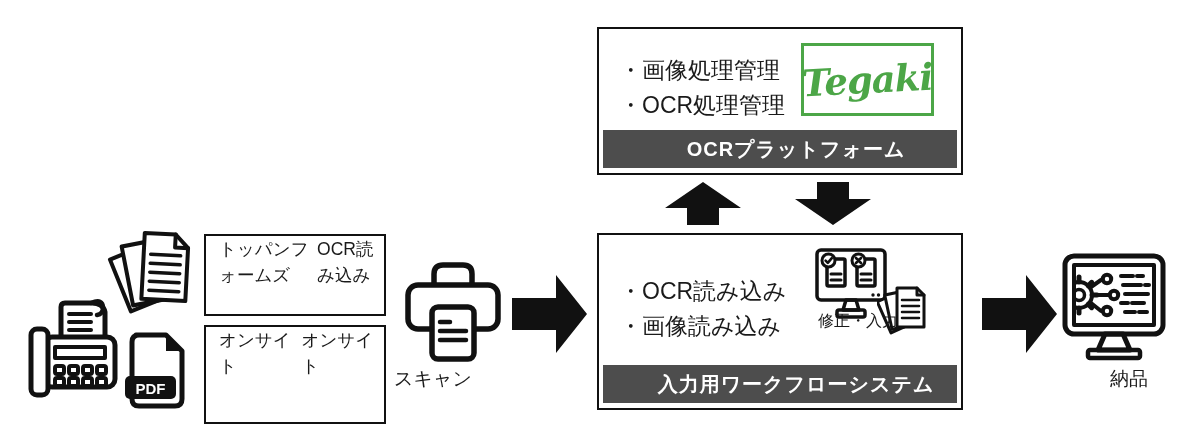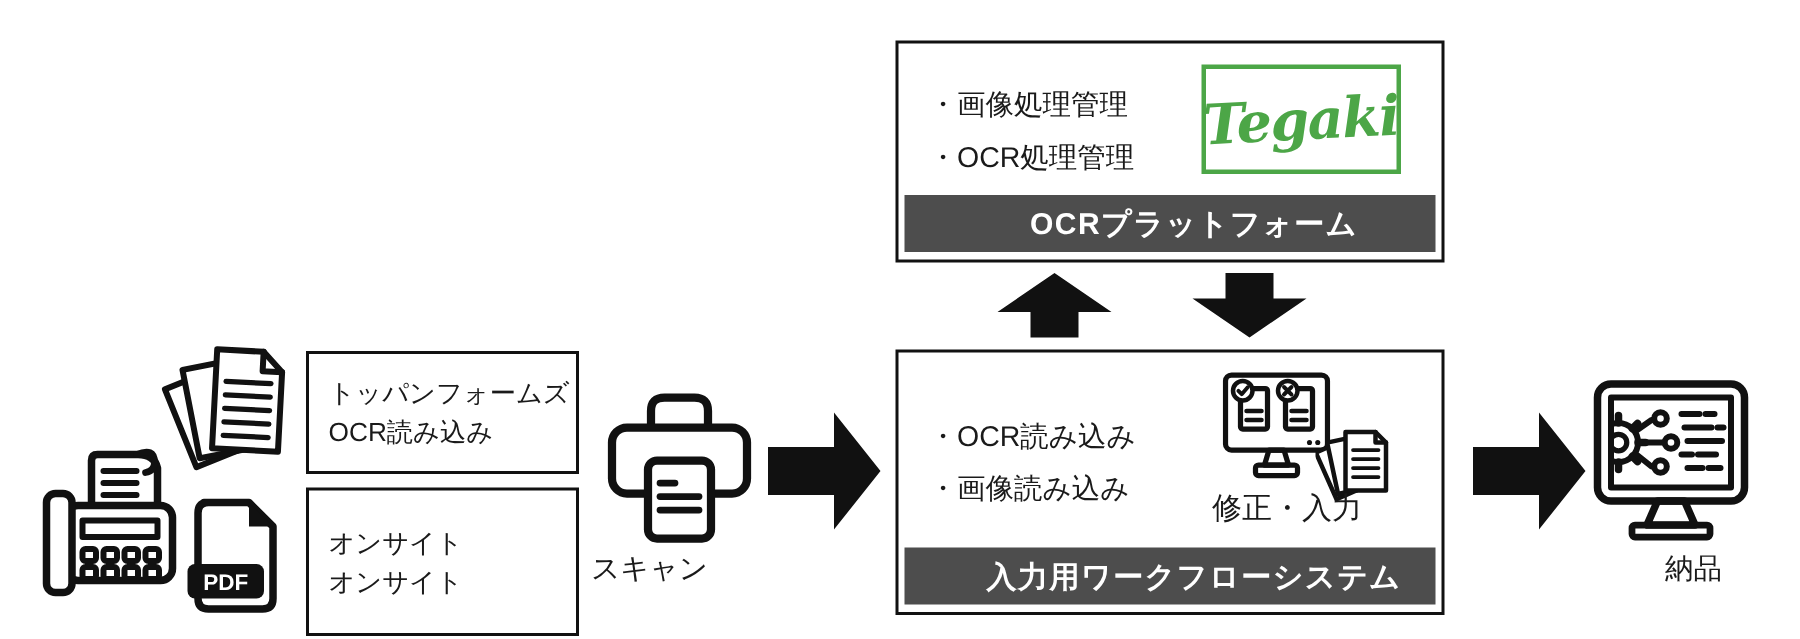--- a/index.html
+++ b/index.html
@@ -11,24 +11,24 @@
   .canvas {
     position:relative; width:1200px; height:426px;
     background:var(--page-bg,#ffffff); overflow:hidden;
   }
   .abs { position:absolute; }
   .outline-box {
     border:2px solid var(--ink,#111111);
     background:#fff;
   }
   .src-box {
-    display:flex; flex-direction:column; justify-content:center;
+    display:flex; justify-content:flex-end;
     padding-left:13px; font-size:17.5px; line-height:26px; color:#1a1a1a;
   }
-  .bullets { font-size:19px; line-height:35px; color:#1a1a1a; white-space:nowrap; }
+  .bullets { font-size:23px; line-height:35px; color:#1a1a1a; white-space:nowrap; }
   .band {
     position:absolute; left:4px; right:4px; bottom:5px; height:38px;
     background:var(--band-bg,#4d4d4d); color:var(--band-text,#ffffff);
     display:flex; align-items:center; justify-content:center;
     font-weight:bold; font-size:20px; letter-spacing:1px; white-space:nowrap;padding-left:32px;
   }
   .tegaki-frame {
     border:3px solid var(--tegaki-green,#4ca647); background:#fff;
     display:flex; align-items:center; justify-content:center;
   }
@@ -166,21 +166,21 @@
         <rect x="11" y="9" width="27" height="35" transform="rotate(-12 24 26)"></rect>
         <path d="M20,5 h20 l7,7 v32 h-27 z"></path>
         <path d="M40,5 v7 h7" fill="none"></path>
         <line x1="25" y1="17" x2="42" y2="17" stroke-width="2.5"></line>
         <line x1="25" y1="23" x2="42" y2="23" stroke-width="2.5"></line>
         <line x1="25" y1="29" x2="42" y2="29" stroke-width="2.5"></line>
         <line x1="25" y1="35" x2="42" y2="35" stroke-width="2.5"></line>
       </g>
     </svg>
 
-    <div class="abs cap" style="left:196px; top:90px; width:126px; font-size:20px;">修正・入力</div>
+    <div class="abs cap" style="left:196px; top:76px; width:126px; font-size:16px;">修正・入力</div>
 
     <div class="band">入力用ワークフローシステム</div>
   </div>
 
   <svg class="abs" style="left:982px; top:272px;" width="76" height="84" viewBox="0 0 76 84">
     <polygon points="0,26 44,26 44,3 75,42 44,81 44,58 0,58" fill="#111"></polygon>
   </svg>
 
   <svg class="abs" style="left:1061px; top:252px;" width="106" height="112" viewBox="0 0 106 112">
     <defs>

